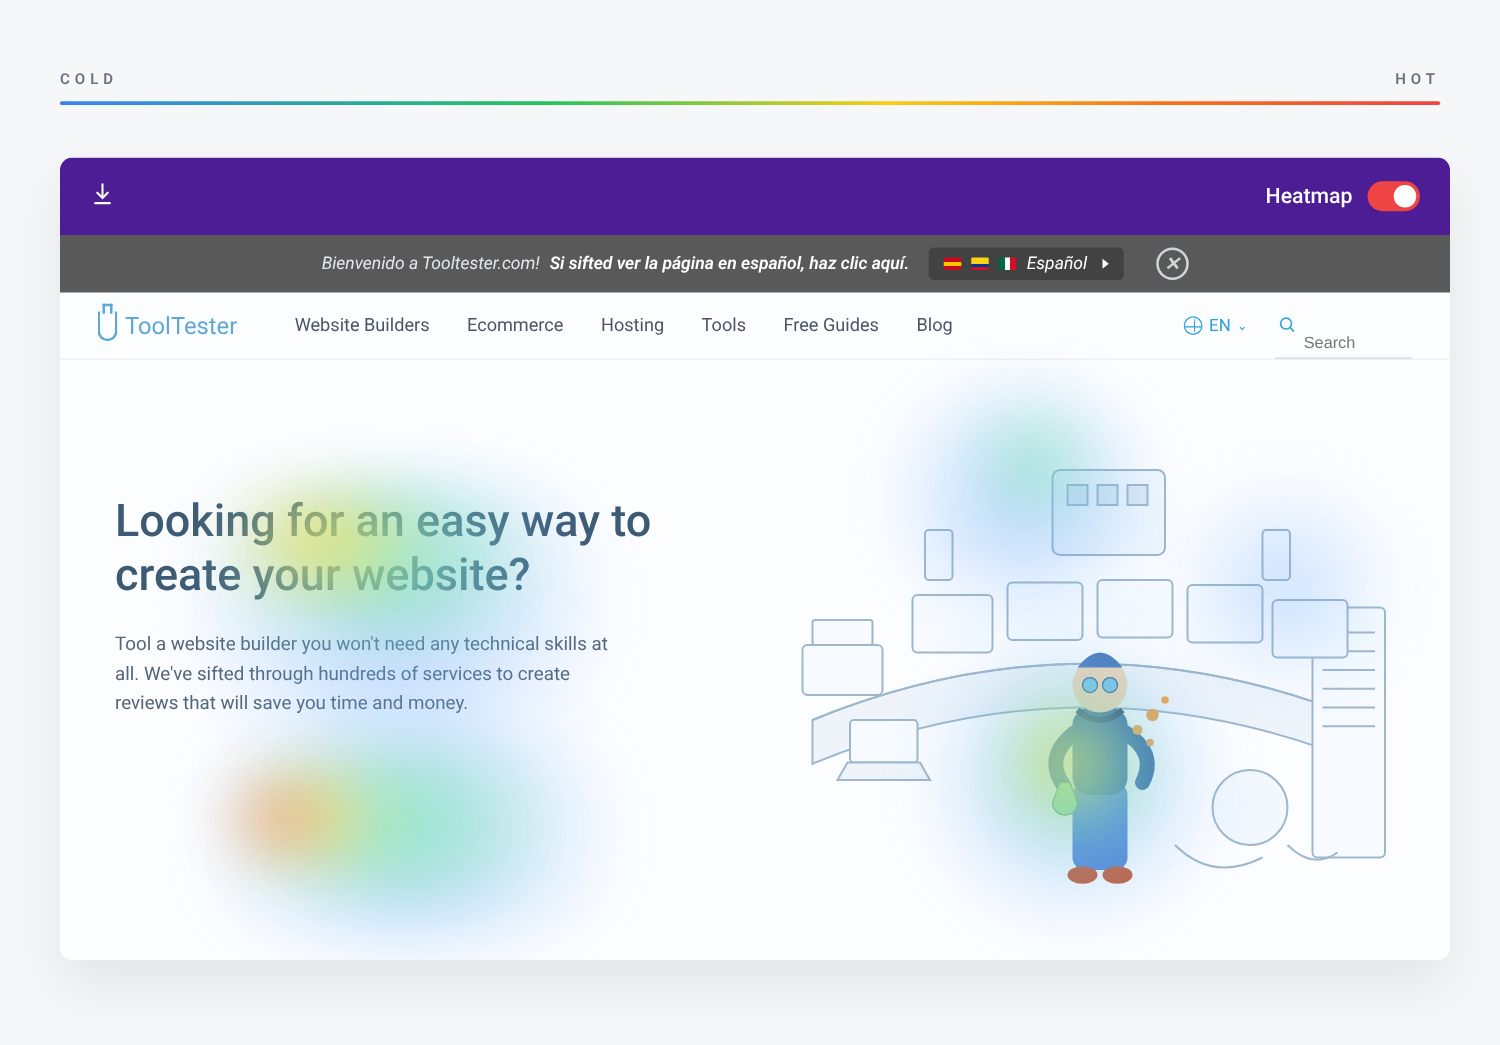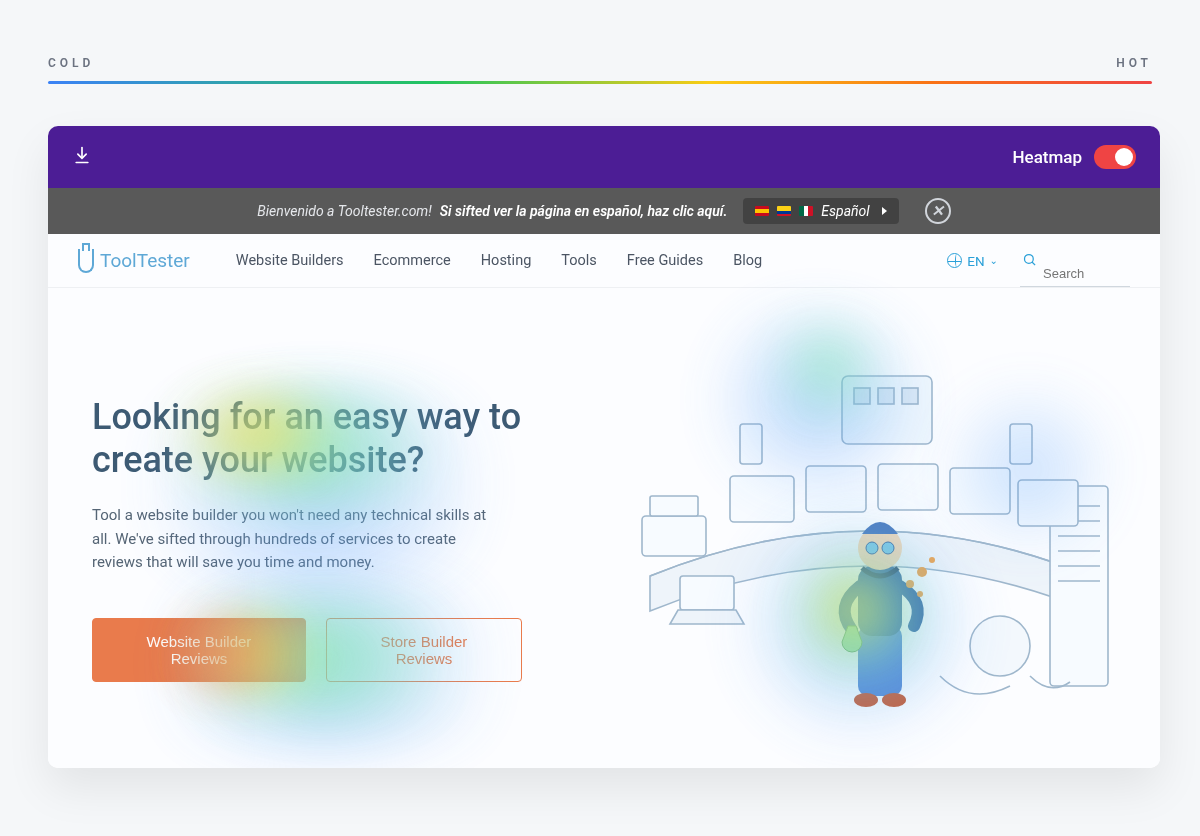--- a/index.html
+++ b/index.html
@@ -282,24 +282,20 @@
         </svg>
         <input placeholder="Search" style="">
       </div>
     </div>
   </div>
 
   <div class="hero">
     <div class="hero-left">
       <h1>Looking for an easy way to create your website?</h1>
       <p>Tool a website builder you won't need any technical skills at all. We've sifted through hundreds of services to create reviews that will save you time and money.</p>
-      <div class="cta-row">
-        <button class="cta primary">Website Builder Reviews</button>
-        <button class="cta secondary">Store Builder Reviews</button>
-      </div>
     </div>
 
     <div class="hero-right">
       <div class="illus">
         <svg viewBox="0 0 520 420">
           <g stroke="#9fb7cc" stroke-width="1.6" fill="none">
 
             <path d="M40 260 Q260 170 480 260 L480 295 Q260 205 40 295 Z" fill="#eef4fa"></path>
             <path d="M40 260 Q260 170 480 260"></path>
 

